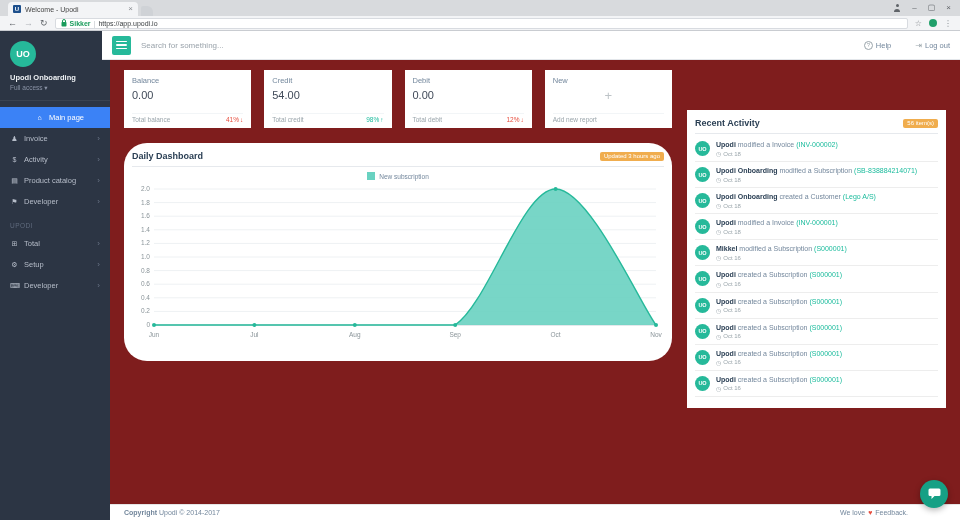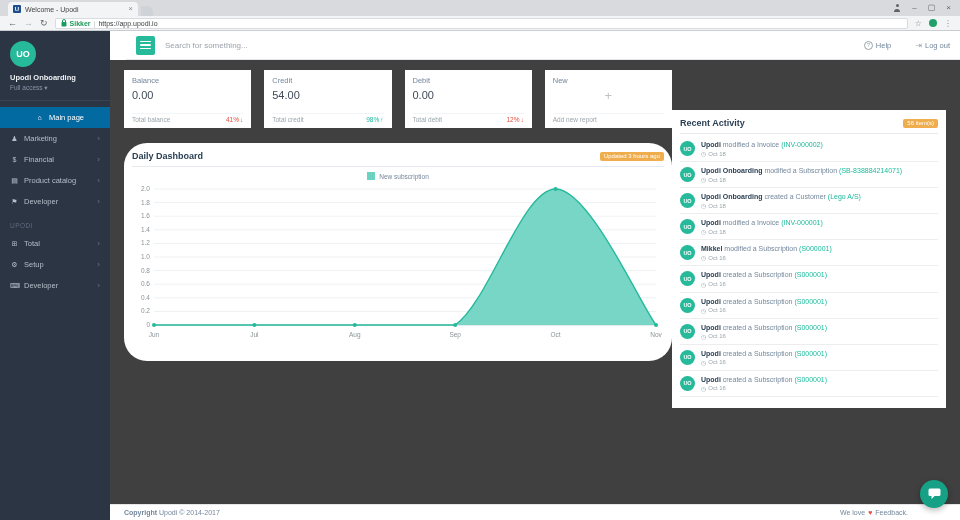--- a/index.html
+++ b/index.html
@@ -32,38 +32,38 @@
   .ext-dot { width:8px; height:8px; border-radius:50%; background:#21a06b; cursor:pointer; }
 
   
   .sidebar { position:absolute; top:31px; left:0; bottom:0; width:110px; background:#2c3544; color:#aeb6c2; }
   .side-user { padding:10px 10px 8px; border-bottom:1px solid rgba(255,255,255,0.07); }
   .avatar-lg { width:26px; height:26px; border-radius:50%; background:#26B99A; color:#fff; font-weight:bold; font-size:9px; display:flex; align-items:center; justify-content:center; }
   .side-name { color:#eef1f4; font-weight:bold; font-size:7.5px; margin-top:6px; white-space:nowrap; }
   .side-role { color:#8a93a6; font-size:6.5px; margin-top:2px; cursor:pointer; }
   .nav { margin-top:6px; }
   .nav-item { display:flex; align-items:center; gap:5px; padding:6px 10px; font-size:7.5px; color:#b6bdc9; cursor:pointer; }
-  .nav-item.active { background:#0369a1; color:#fff;padding-left:35px; }
+  .nav-item.active { background:#3b82f6; color:#fff;padding-left:35px; }
   .nav-icon { width:9px; font-size:7px; text-align:center; }
   .nav-chev { margin-left:auto; color:#6b7588; font-size:8px; line-height:1; }
   .nav-section { padding:10px 10px 4px; font-size:6.5px; color:#5f6a7d; letter-spacing:0.5px; }
 
   
-  .topbar { position:absolute; top:31px; left:126px; right:0; height:29px; background:#fff; border-bottom:1px solid #e3e6ea; display:flex; align-items:center; gap:10px; padding:0 10px; }
+  .topbar { position:absolute; top:31px; left:102px; right:0; height:29px; background:#fff; border-bottom:1px solid #e3e6ea; display:flex; align-items:center; gap:10px; padding:0 10px; }
   .hamburger { width:19px; height:19px; background:#26B99A; border-radius:2px; display:flex; flex-direction:column; justify-content:center; gap:2px; padding:0 4px; cursor:pointer; flex-shrink:0; }
   .hamburger span { height:1.5px; background:#fff; border-radius:1px; }
   .search-input { flex:1; border:none; outline:none; font-size:8px; color:#555; background:transparent; font-family:"Liberation Sans", sans-serif; }
   .search-input::placeholder { color:#9aa3ab; }
   .topbar-right { display:flex; gap:24px; color:#73879C; font-size:7.5px; align-items:center; flex-shrink:0; }
   .tb-link { display:flex; align-items:center; gap:3px; cursor:pointer; }
   .help-icon { width:9px; height:9px; border:1px solid #9aa5ab; border-radius:50%; display:inline-flex; align-items:center; justify-content:center; font-size:6px; color:#9aa5ab; }
   .logout-icon { font-size:8px; color:#9aa5ab; }
 
   
-  .content { position:absolute; top:60px; left:110px; right:0; bottom:16px; background:#404040; padding:10px 14px; display:flex; overflow:hidden; }
+  .content { position:absolute; top:60px; left:110px; right:0; bottom:16px; background:#7f1d1d; padding:10px 14px; display:flex; gap:15px; overflow:hidden; }
   .col-left { width:548px; flex-shrink:0; }
   .stats-row { display:flex; gap:13px; margin-bottom:15px; }
   .stat-card { background:#fff; flex:1; height:58px; padding:6px 8px; position:relative; }
   .stat-title { font-size:7.5px; color:#73879C; }
   .stat-value { font-size:11px; color:#404a59; margin-top:4px; }
   .stat-plus { font-size:13px; color:#BDC3C7; text-align:center; margin-top:3px; cursor:pointer; }
   .stat-foot { position:absolute; left:8px; right:8px; bottom:5px; display:flex; justify-content:space-between; align-items:center; font-size:6.5px; color:#9aa5ab; border-top:1px solid #f2f5f7; padding-top:2px; }
   .stat-change { display:flex; align-items:center; gap:1px; }
   .stat-change.down { color:#E74C3C; }
   .stat-change.up { color:#1ABB9C; }
@@ -137,26 +137,26 @@
     <div class="side-name">Upodi Onboarding</div>
     <div class="side-role"><span>Full access</span> <span>▾</span></div>
   </div>
   <div class="nav">
     <div class="nav-item active">
       <span class="nav-icon">⌂</span>
       <span>Main page</span>
     </div>
     <div class="nav-item">
       <span class="nav-icon">♟</span>
-      <span>Marketing</span>
+      <span>Invoice</span>
       <span class="nav-chev">›</span>
     </div>
     <div class="nav-item">
       <span class="nav-icon">$</span>
-      <span>Financial</span>
+      <span>Activity</span>
       <span class="nav-chev">›</span>
     </div>
     <div class="nav-item">
       <span class="nav-icon">▤</span>
       <span>Product catalog</span>
       <span class="nav-chev">›</span>
     </div>
     <div class="nav-item">
       <span class="nav-icon">⚑</span>
       <span>Developer</span>

